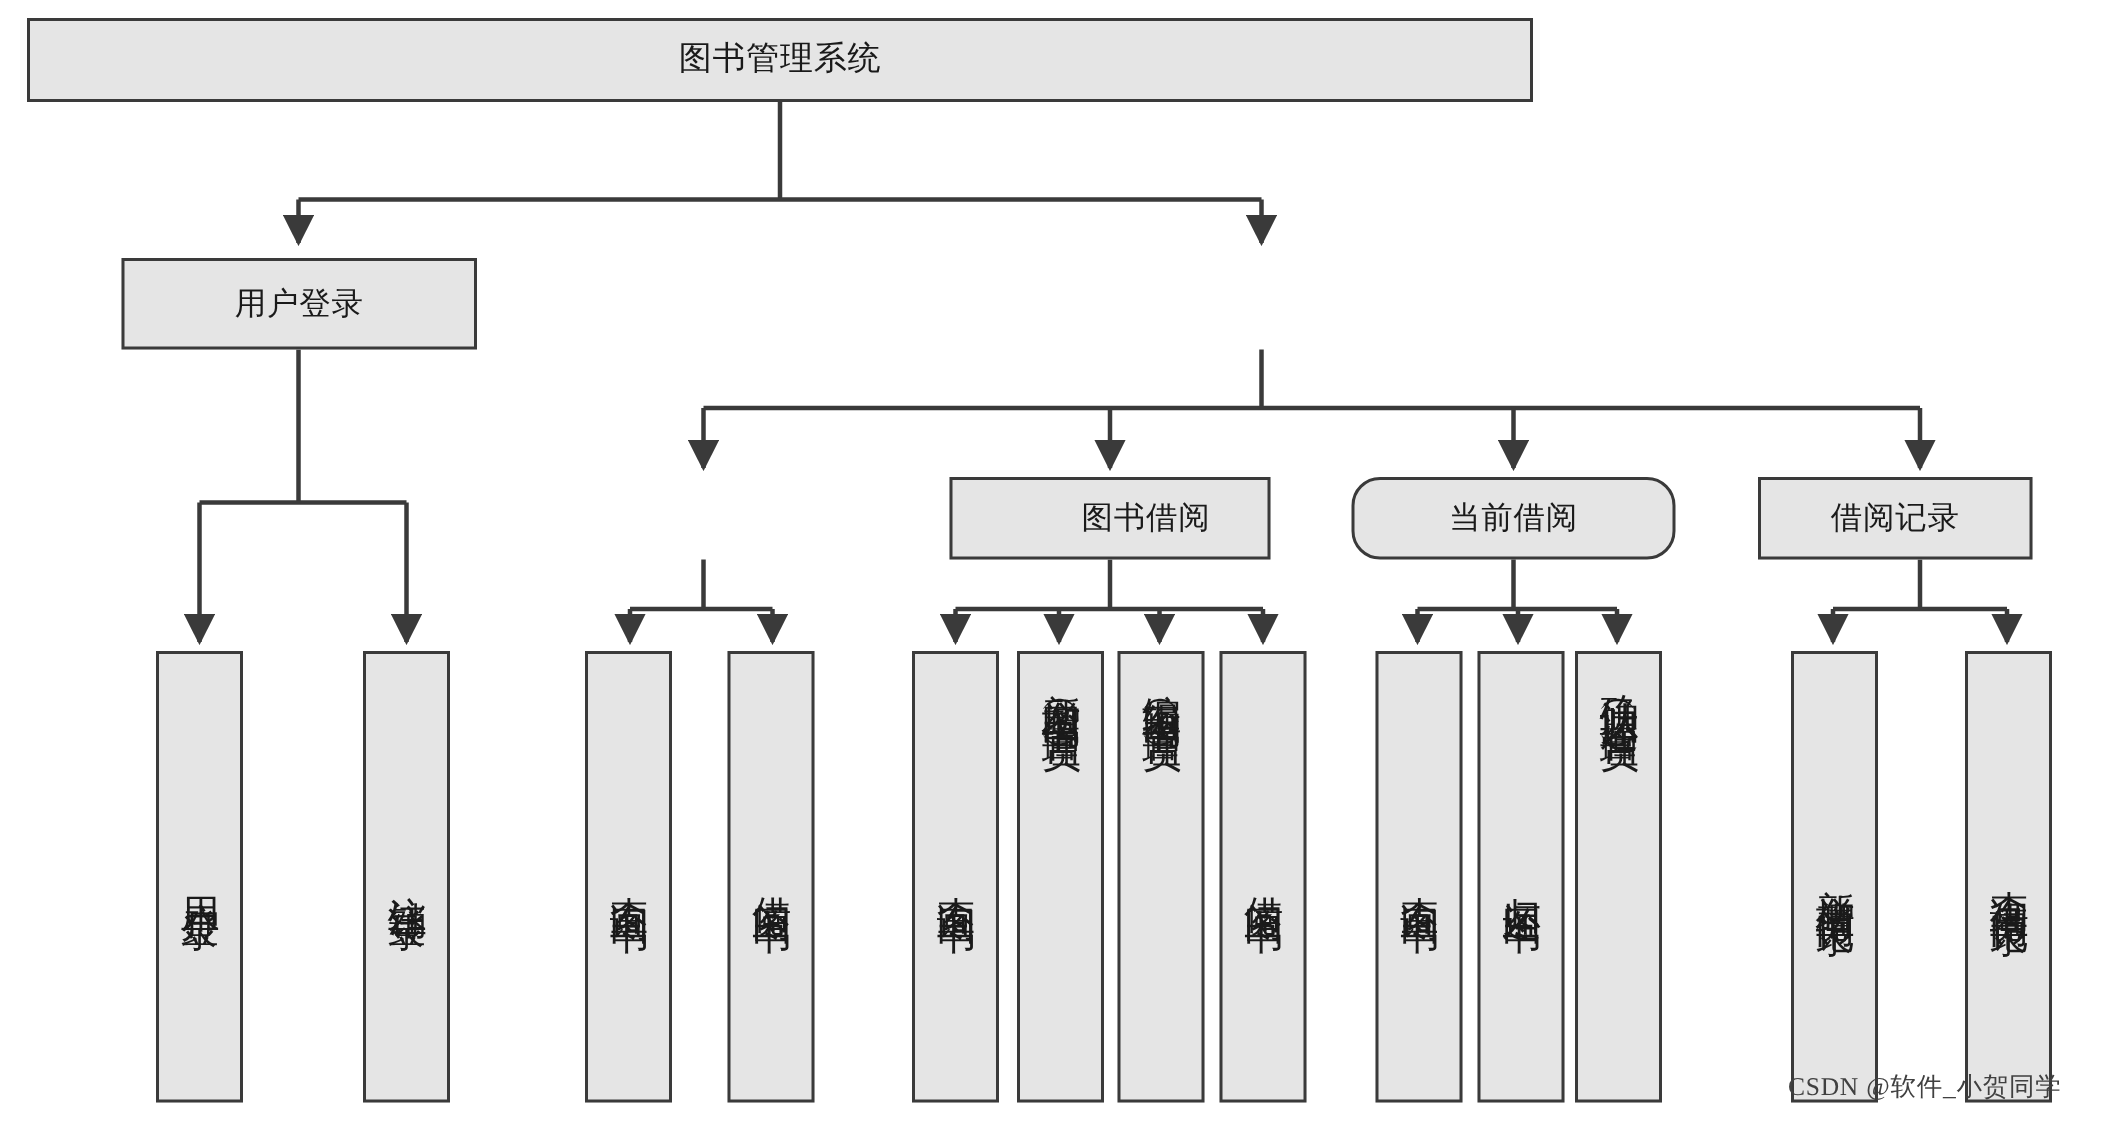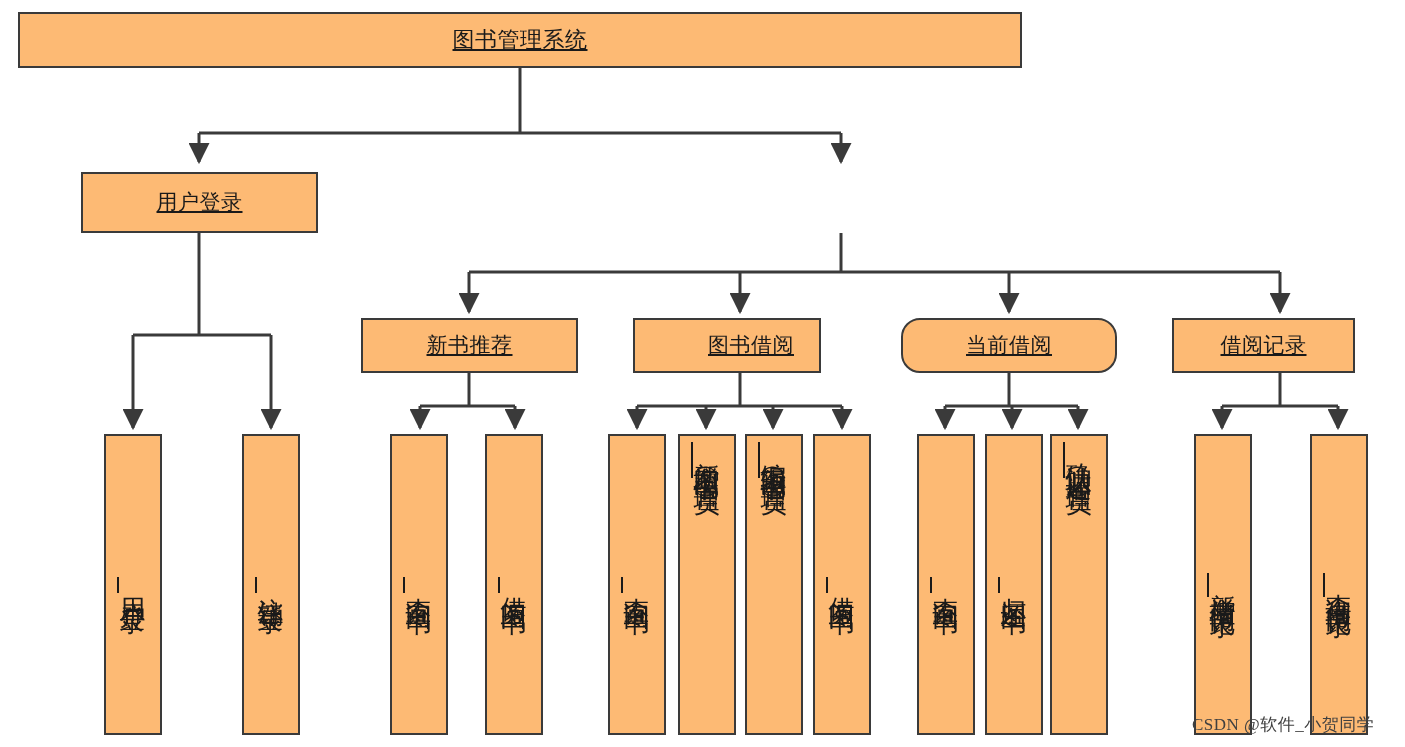--- a/index.html
+++ b/index.html
@@ -17,27 +17,26 @@
   svg.wires{
     position:absolute;
     left:0; top:0;
     width:1405px;
     height:747px;
     pointer-events:none;
   }
   .node{
     position:absolute;
     box-sizing:border-box;
-    background:#fdba74;
+    background:#e5e5e5;
     border:2px solid #3a3a3a;
     display:flex;
     align-items:center;
     justify-content:center;
     color:#1a1a1a;
-    text-decoration:underline;
   }
   .node .lbl{
     display:block;
     text-align:center;
     line-height:1.06;
     white-space:nowrap;
   }
   
   .node.horiz .lbl{
     font-size:21px;
@@ -126,25 +125,22 @@
 
   <div class="node horiz root" style="left:18px; top:12px; width:1004px; height:56px;">
     <span class="lbl">图书管理系统</span>
   </div>
 
   <div class="node horiz" style="left:81px; top:172px; width:237px; height:61px;">
     <span class="lbl">用户登录</span>
   </div>
 
 
-  <div class="node horiz" style="left:361px; top:318px; width:217px; height:55px;">
-    <span class="lbl">新书推荐</span>
-  </div>
-
-  <div class="node horiz" style="left:633px; top:318px; width:188px; height:55px;padding-left:48px;">
+
+  <div class="node horiz" style="left:633px; top:318px; width:214px; height:55px;padding-left:48px;">
     <span class="lbl">图书借阅</span>
   </div>
 
   <div class="node horiz" style="left:901px; top:318px; width:216px; height:55px;border-radius:19px;">
     <span class="lbl">当前借阅</span>
   </div>
 
   <div class="node horiz" style="left:1172px; top:318px; width:183px; height:55px;">
     <span class="lbl">借阅记录</span>
   </div>

